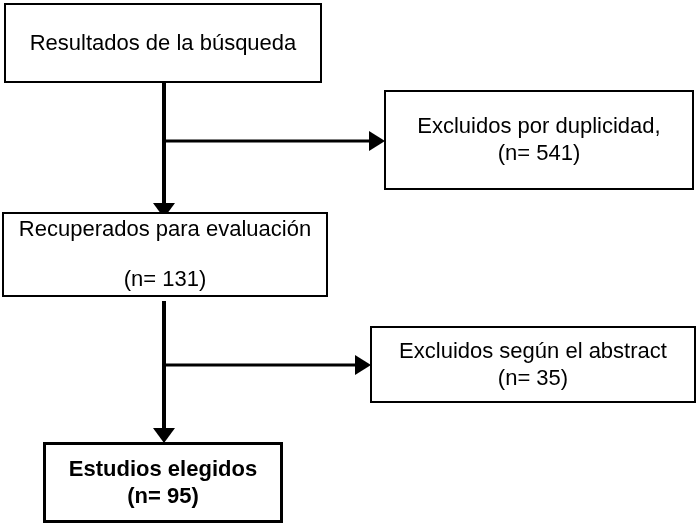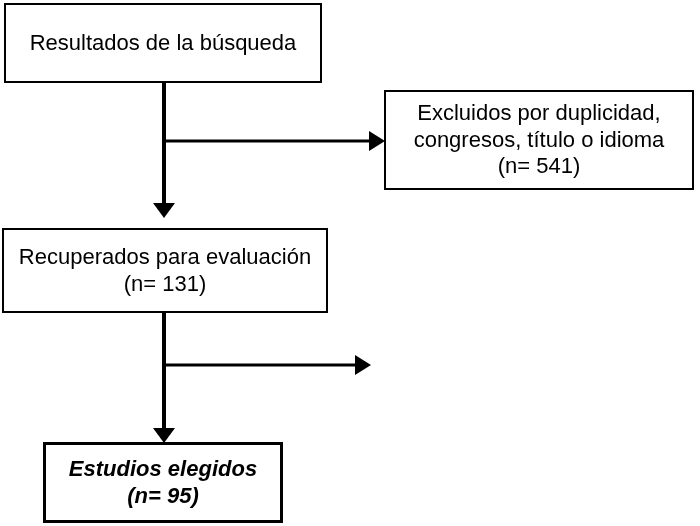--- a/index.html
+++ b/index.html
@@ -37,23 +37,23 @@
   .flow-box .line {
     display: block;
     white-space: nowrap;
   }
   .flow-box.emphasis {
     font-weight: bold;
     border-width: 3px;
   }
   #box-search       { left: 4px;   top: 3px;   width: 318px; height: 80px; }
   #box-excluded-1   { left: 384px; top: 90px;  width: 310px; height: 100px; }
-  #box-retrieved    { left: 2px;   top: 228px; width: 326px; height: 85px; }
+  #box-retrieved    { left: 2px;   top: 212px; width: 326px; height: 85px; justify-content: space-between; }
   #box-excluded-2   { left: 370px; top: 326px; width: 326px; height: 77px; }
-  #box-included     { left: 43px;  top: 442px; width: 240px; height: 81px; font-style: italic; }
+  #box-included     { left: 43px;  top: 442px; width: 240px; height: 81px; }
 
   .connector-layer {
     position: absolute;
     left: 0;
     top: 0;
     width: 700px;
     height: 526px;
     pointer-events: none;
   }
   .connector-layer svg {
@@ -97,28 +97,31 @@
       </g>
     </svg>
   </div>
 
   <div class="flow-box" id="box-search">
     <span class="line">Resultados de la búsqueda</span>
   </div>
 
   <div class="flow-box" id="box-excluded-1">
     <span class="line">Excluidos por duplicidad,</span>
-    <span class="line">congresos, título o idioma</span>
     <span class="line">(n= 541)</span>
   </div>
 
   <div class="flow-box" id="box-retrieved">
     <span class="line">Recuperados para evaluación</span>
     <span class="line">(n= 131)</span>
   </div>
 
+  <div class="flow-box" id="box-excluded-2">
+    <span class="line">Excluidos según el abstract</span>
+    <span class="line">(n= 35)</span>
+  </div>
 
   <div class="flow-box emphasis" id="box-included">
     <span class="line">Estudios elegidos</span>
     <span class="line">(n= 95)</span>
   </div>
 
 </div>
 
 </body></html>

